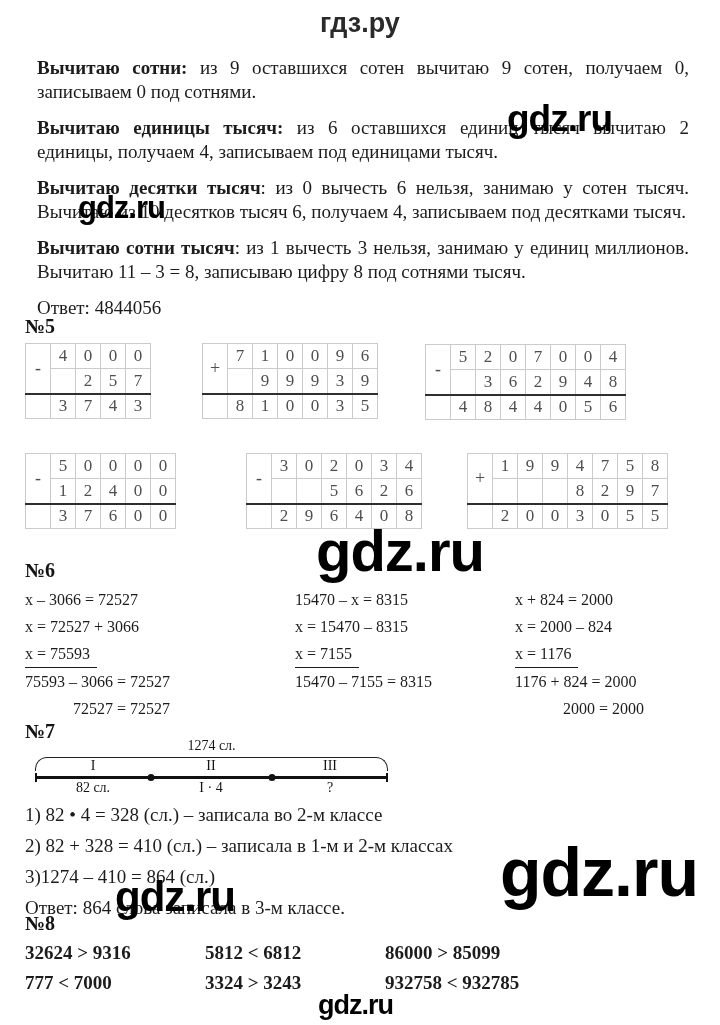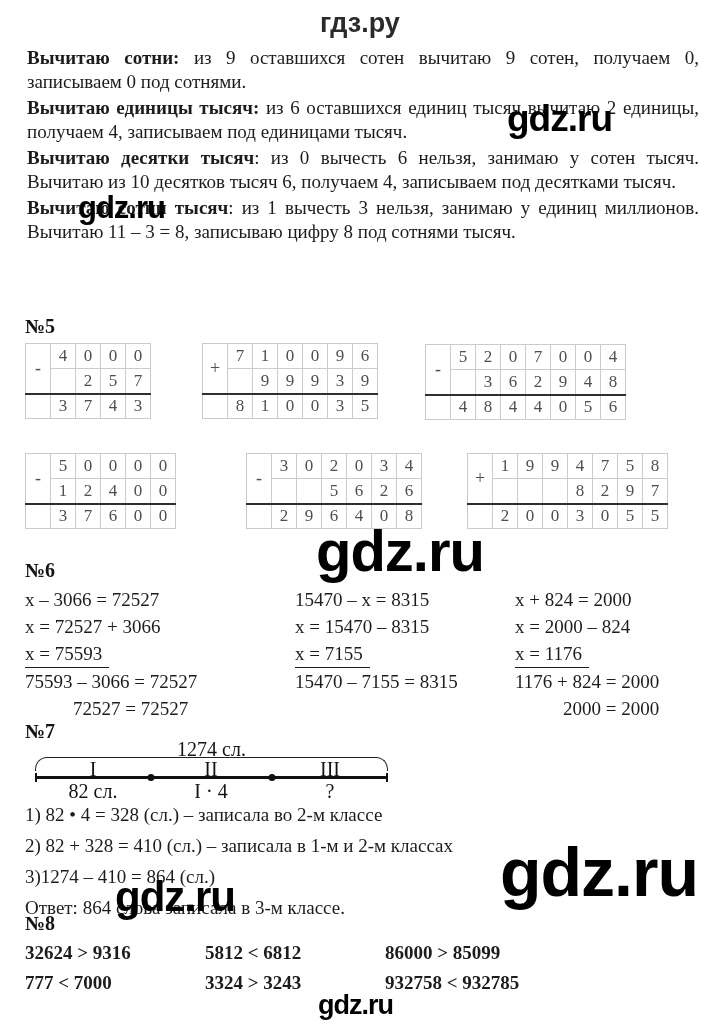--- a/index.html
+++ b/index.html
@@ -10,21 +10,21 @@
   }
   .site-header {
     position:absolute; top:8px; left:0; width:720px; text-align:center;
     font-family:"Liberation Sans", sans-serif; font-weight:700;
     font-size:27px; color:#2a2a2a;
   }
   .explanation {
     position:absolute; left:25px; top:44px; width:676px;
     font-size:19px; line-height:24px; text-align:justify;
   }
-  .explanation p { margin:2px; }
+  .explanation p { margin:12px; }
   .explanation b { font-weight:700; }
   .expl-answer { text-align:left; }
 
   .task-label {
     position:absolute; left:25px; font-weight:700; font-size:20px; color:#141414;
   }
   #label5 { top:315px; }
   #label6 { top:559px; }
   #label7 { top:720px; }
   #label8 { top:912px; }
@@ -40,31 +40,31 @@
   table.grid td.sign { font-size:18px; }
   table.grid tr.result td { border-top:2px solid #2f2f2f; }
   .g1 { left:25px;  top:343px; }
   .g2 { left:202px; top:343px; }
   .g3 { left:425px; top:344px; }
   .g4 { left:25px;  top:453px; }
   .g5 { left:246px; top:453px; }
   .g6 { left:467px; top:453px; }
 
   .eq-col {
-    position:absolute; top:586px; font-size:19px; line-height:27px; white-space:nowrap;
+    position:absolute; top:586px; font-size:16px; line-height:27px; white-space:nowrap;
   }
   #eqc1 { left:25px; }
   #eqc2 { left:295px; }
   #eqc3 { left:515px; }
   .eq-line.underlined {
     width:max-content; border-bottom:1.5px solid #1c1c1c; padding-right:7px;
   }
   .eq-line.shifted { margin-left:48px; }
 
-  .diagram { position:absolute; left:35px; top:738px; width:353px; height:62px; font-size:20px; color:#141414; }
+  .diagram { position:absolute; left:35px; top:738px; width:353px; height:62px; font-size:14px; color:#141414; }
   .diagram .total { position:absolute; top:0; left:0; width:100%; text-align:center; }
   .diagram .brace {
     position:absolute; top:19px; left:0; width:353px; height:14px;
     border:1.6px solid #222; border-bottom:none; border-radius:12px 12px 0 0;
   }
   .diagram .numeral { position:absolute; top:20px; transform:translateX(-50%); }
   .numeral.n1 { left:58px; } .numeral.n2 { left:176px; } .numeral.n3 { left:295px; }
   .diagram .baseline { position:absolute; top:38px; left:0; width:353px; height:3px; background:#111; }
   .baseline .tick { position:absolute; top:-3px; width:2px; height:9px; background:#111; }
   .tick.t-left { left:0; } .tick.t-right { right:0; }
@@ -95,20 +95,21 @@
 
 <div class="site-header">гдз.ру</div>
 
 <div class="explanation">
   <div>
       <p><b>Вычитаю сотни:</b><span> из 9 оставшихся сотен вычитаю 9 сотен, получаем 0, записываем 0 под сотнями.</span></p>
       <p><b>Вычитаю единицы тысяч:</b><span> из 6 оставшихся единиц тысяч вычитаю 2 единицы, получаем 4, записываем под единицами тысяч.</span></p>
       <p><b>Вычитаю десятки тысяч</b><span>: из 0 вычесть 6 нельзя, занимаю у сотен тысяч. Вычитаю из 10 десятков тысяч 6, получаем 4, записываем под десятками тысяч.</span></p>
       <p><b>Вычитаю сотни тысяч</b><span>: из 1 вычесть 3 нельзя, занимаю у единиц миллионов. Вычитаю 11 – 3 = 8, записываю цифру 8 под сотнями тысяч.</span></p>
     </div>
+  <p class="expl-answer">Ответ: 4844056</p>
 </div>
 
 <div class="task-label" id="label5">№5</div>
 <div>
     <table class="grid g1">
       <tbody>
         <tr>
           <td rowspan="2" class="sign">-</td>
           <td>4</td>
           <td>0</td>

